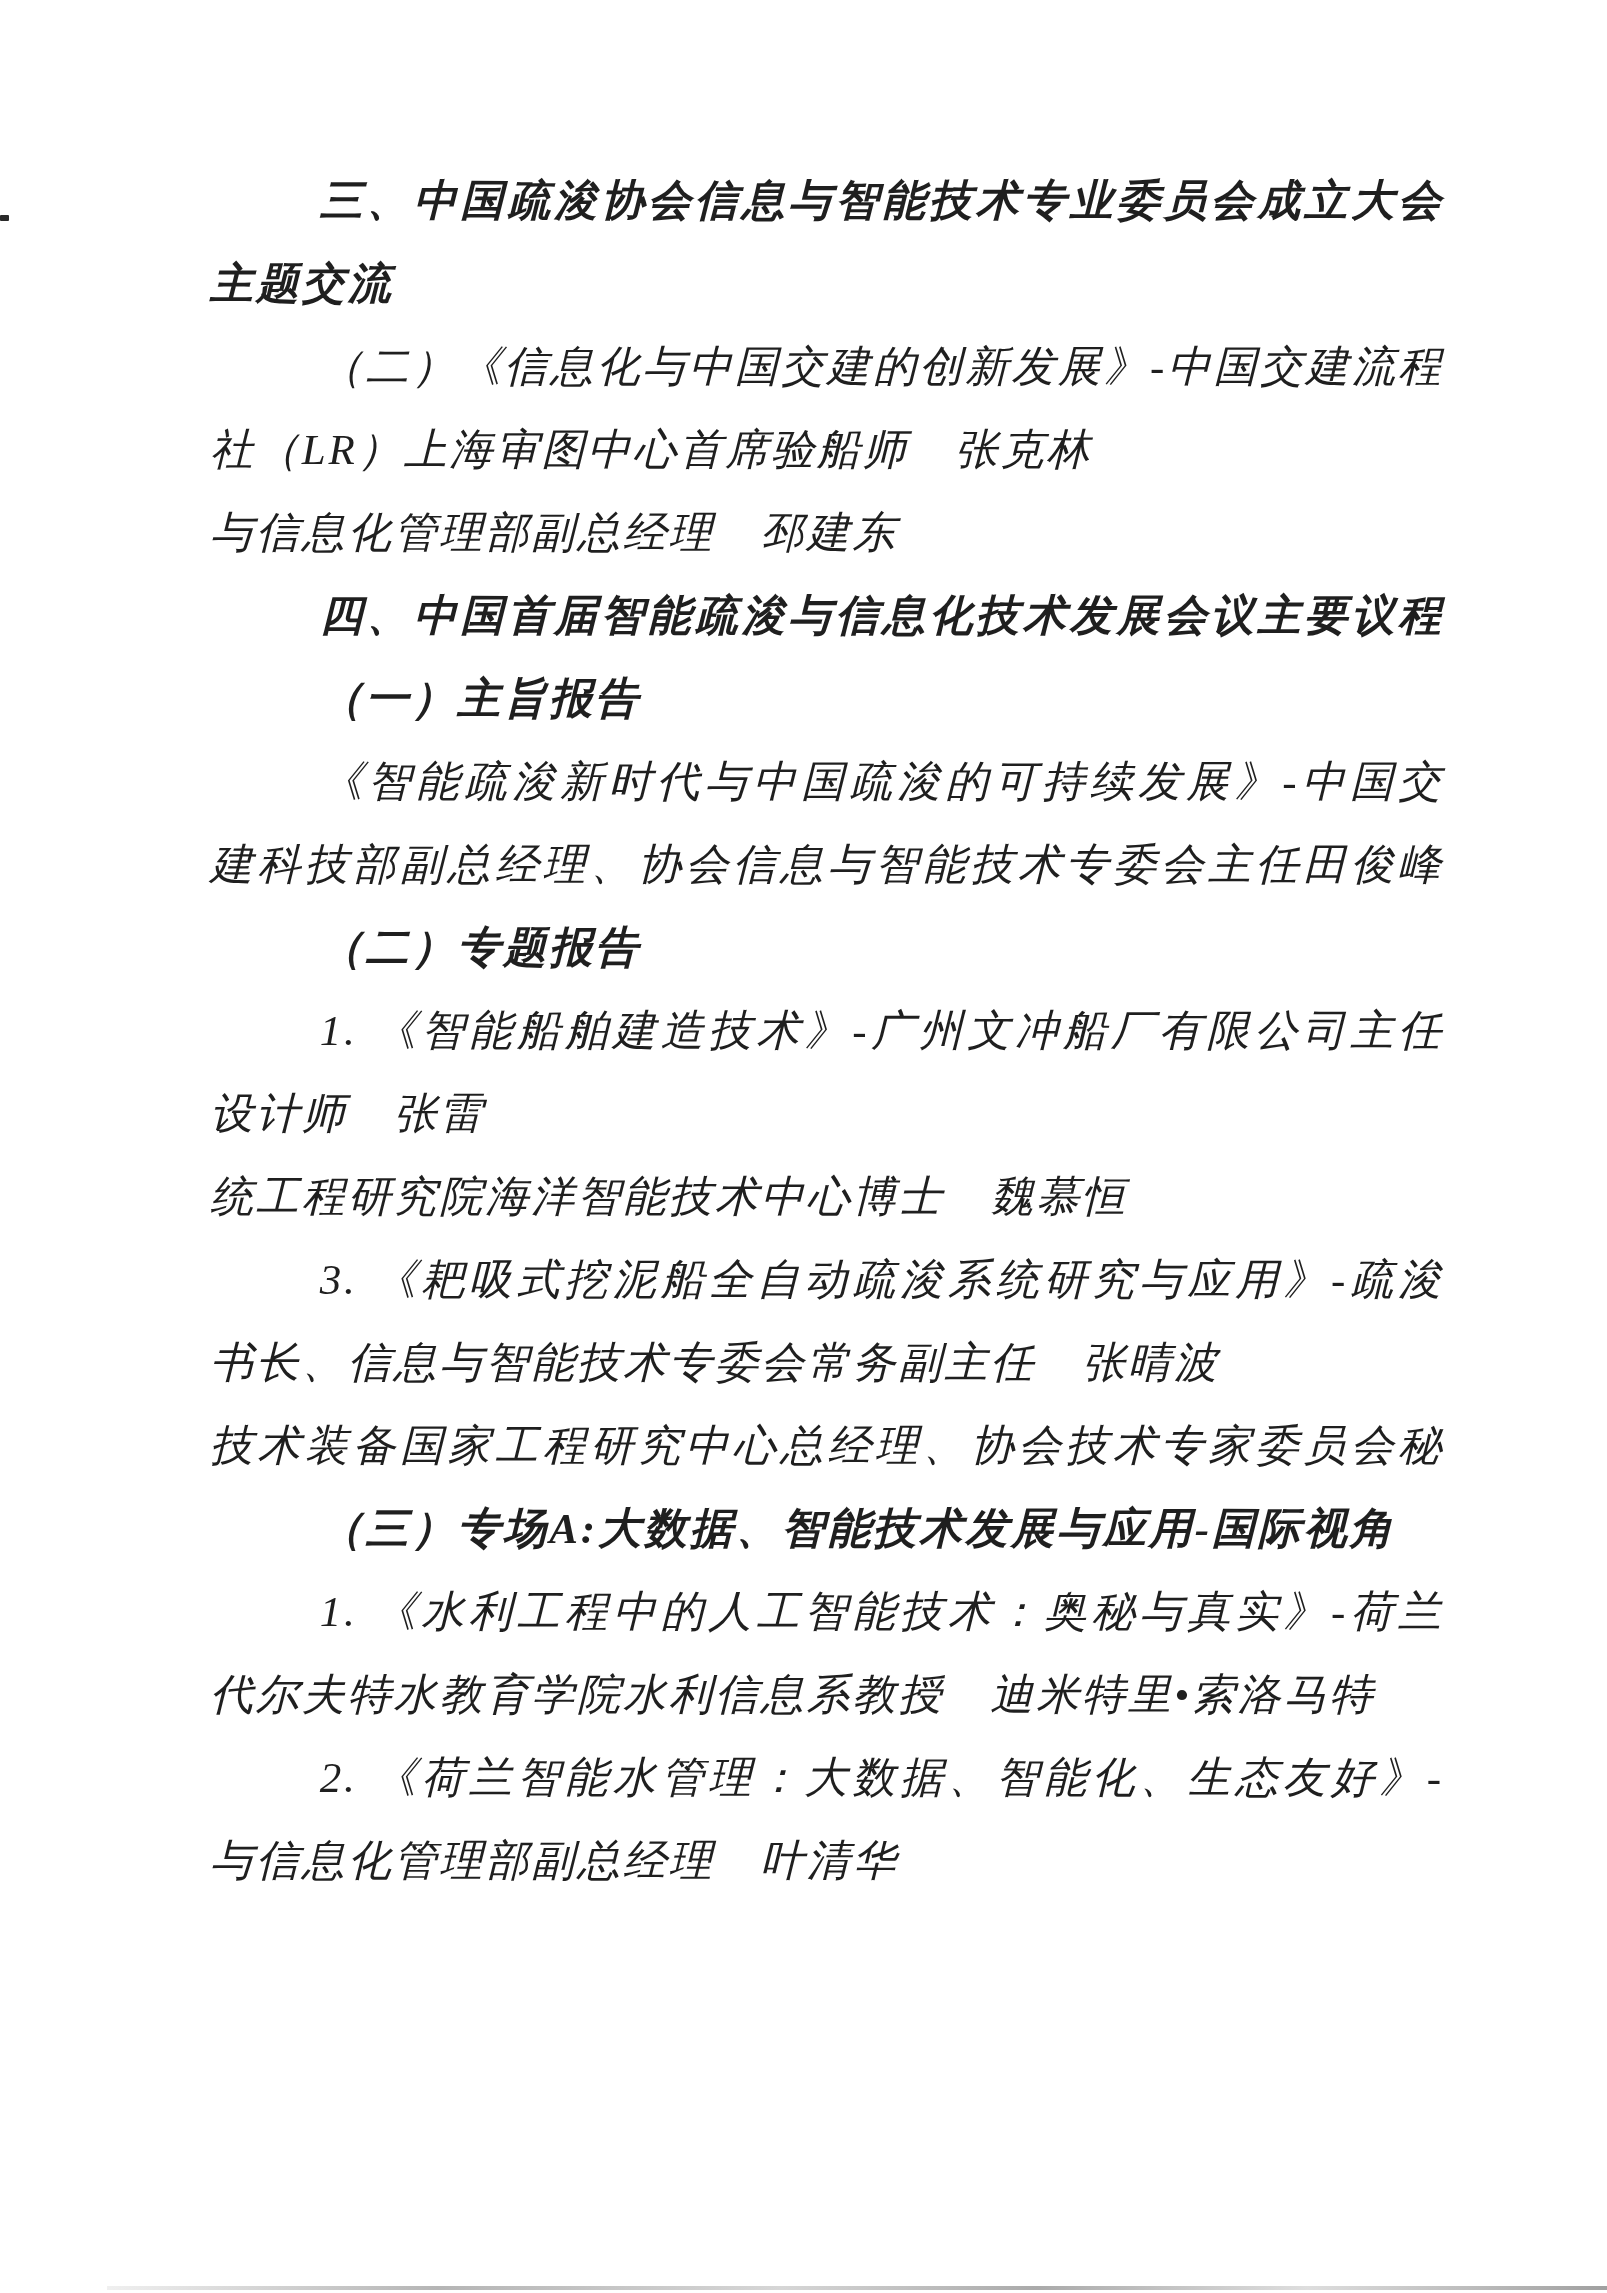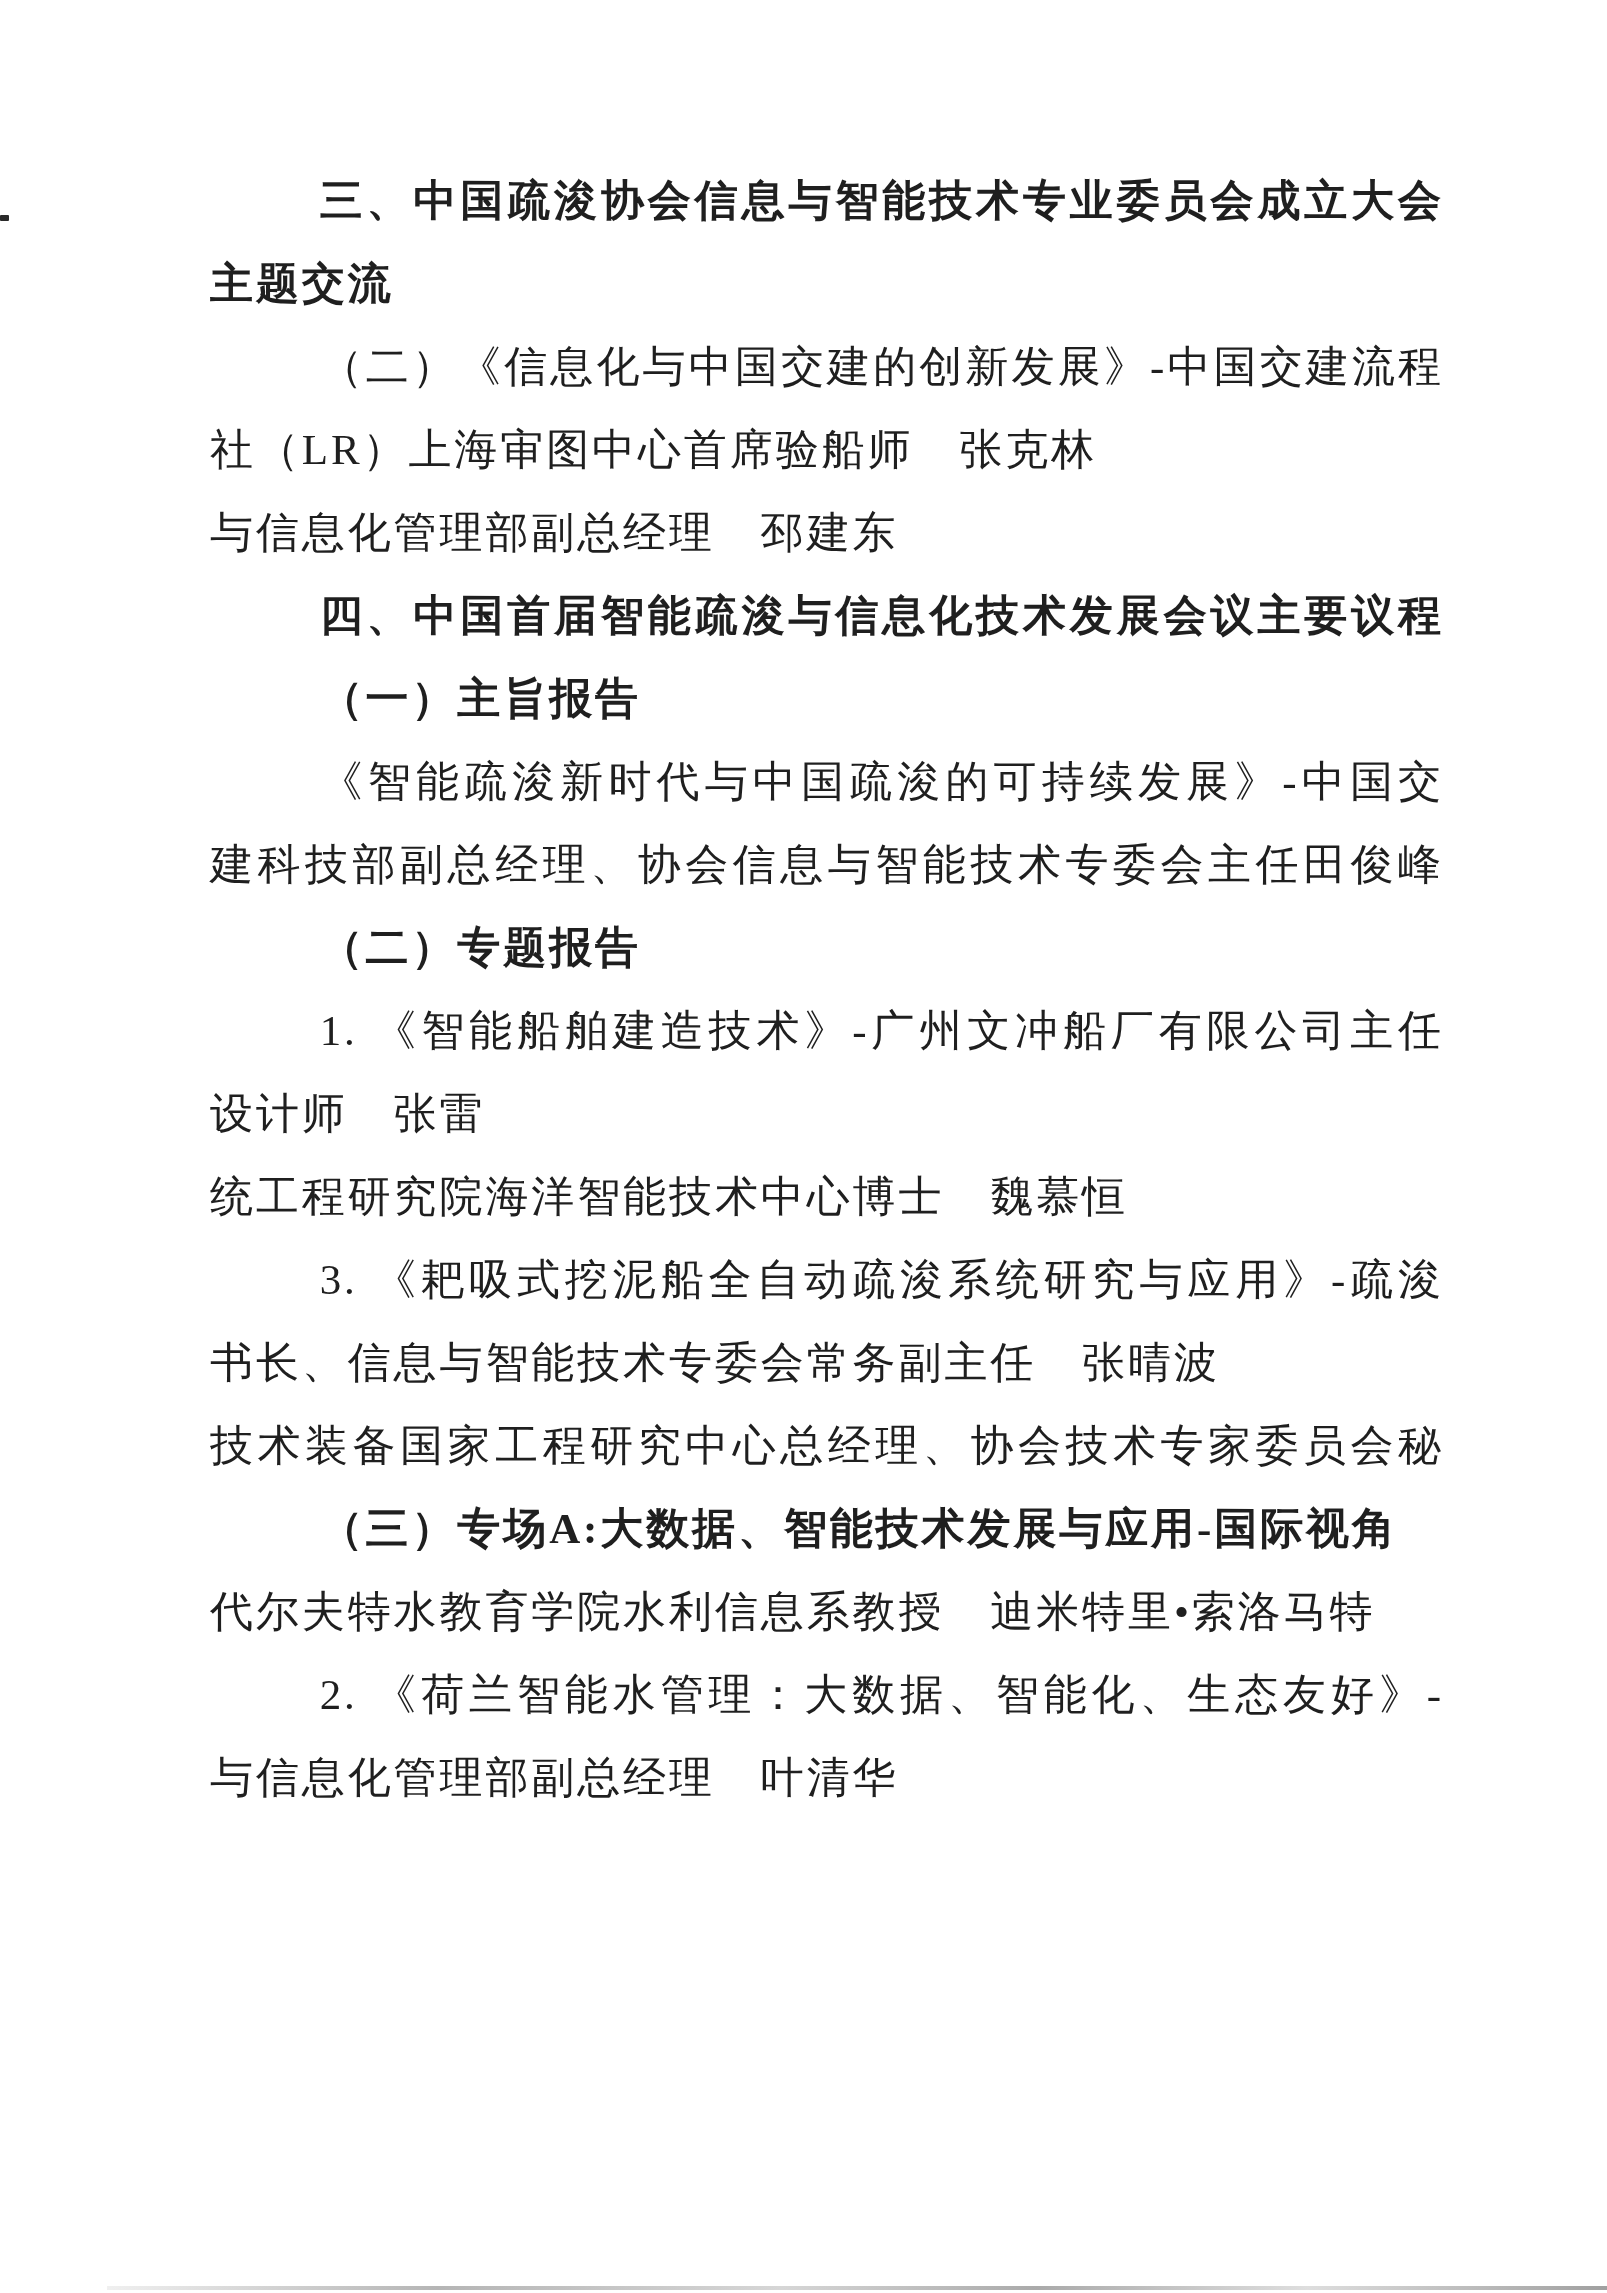--- a/index.html
+++ b/index.html
@@ -26,20 +26,21 @@
     width: 1234px;
     color: #1f1f1f;
   }
   .line {
     margin: 0;
     font-size: 43px;
     line-height: 83px;
     letter-spacing: 2.9px;
     white-space: nowrap;
     font-weight: 400;
+    font-style: italic;
   }
   .line.bold {
     font-weight: 700;
   }
   .line.indent {
     text-indent: 2.55em;
   }
   .line.fill {
     white-space: normal;
     text-align: justify;
@@ -86,20 +87,21 @@
     <p class="line indent fill">《智能疏浚新时代与中国疏浚的可持续发展》-中国交</p>
     <p class="line fill">建科技部副总经理、协会信息与智能技术专委会主任田俊峰</p>
     <p class="line bold indent">（二）专题报告</p>
     <p class="line indent fill">1. 《智能船舶建造技术》-广州文冲船厂有限公司主任</p>
     <p class="line">设计师　张雷</p>
     <p class="line">统工程研究院海洋智能技术中心博士　魏慕恒</p>
     <p class="line indent fill">3. 《耙吸式挖泥船全自动疏浚系统研究与应用》-疏浚</p>
     <p class="line">书长、信息与智能技术专委会常务副主任　张晴波</p>
     <p class="line fill">技术装备国家工程研究中心总经理、协会技术专家委员会秘</p>
     <p class="line bold indent">（三）专场A:大数据、智能技术发展与应用-国际视角</p>
+    <p class="line indent fill">1. 《水利工程中的人工智能技术：奥秘与真实》-荷兰</p>
     <p class="line">代尔夫特水教育学院水利信息系教授　迪米特里•索洛马特</p>
     <p class="line indent fill">2. 《荷兰智能水管理：大数据、智能化、生态友好》-</p>
     <p class="line">与信息化管理部副总经理　叶清华</p>
   </div>
 
   <div class="bottom-streak"></div>
 
 </div>
 
 

